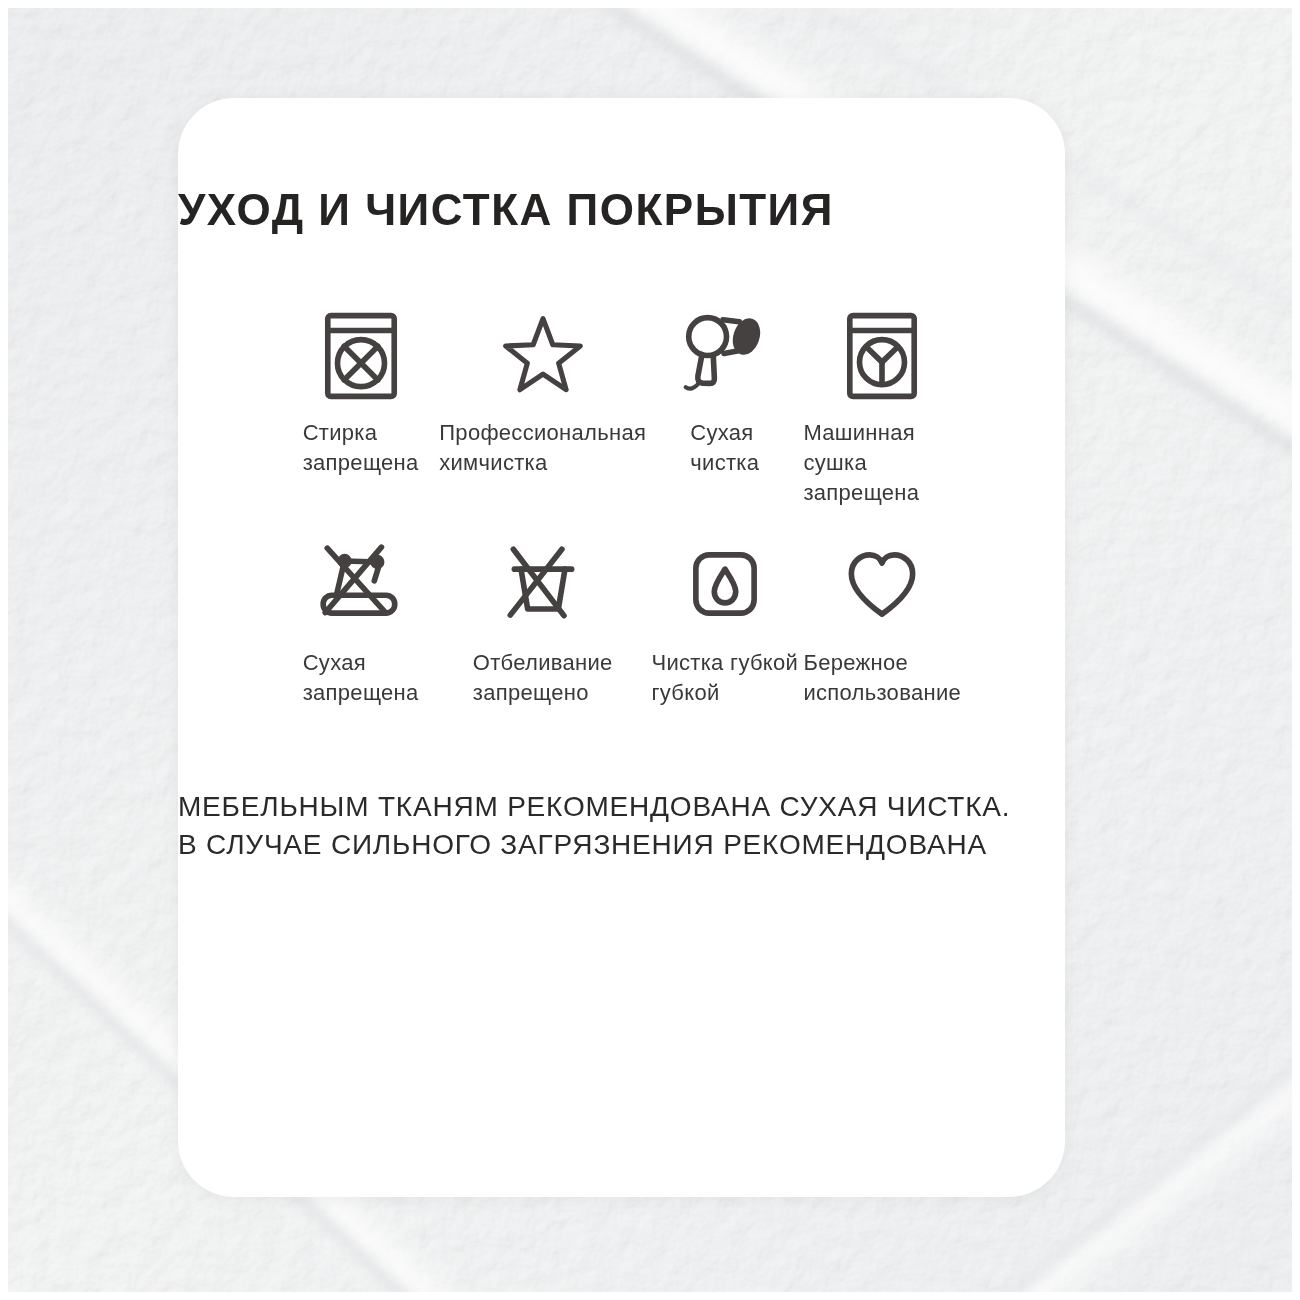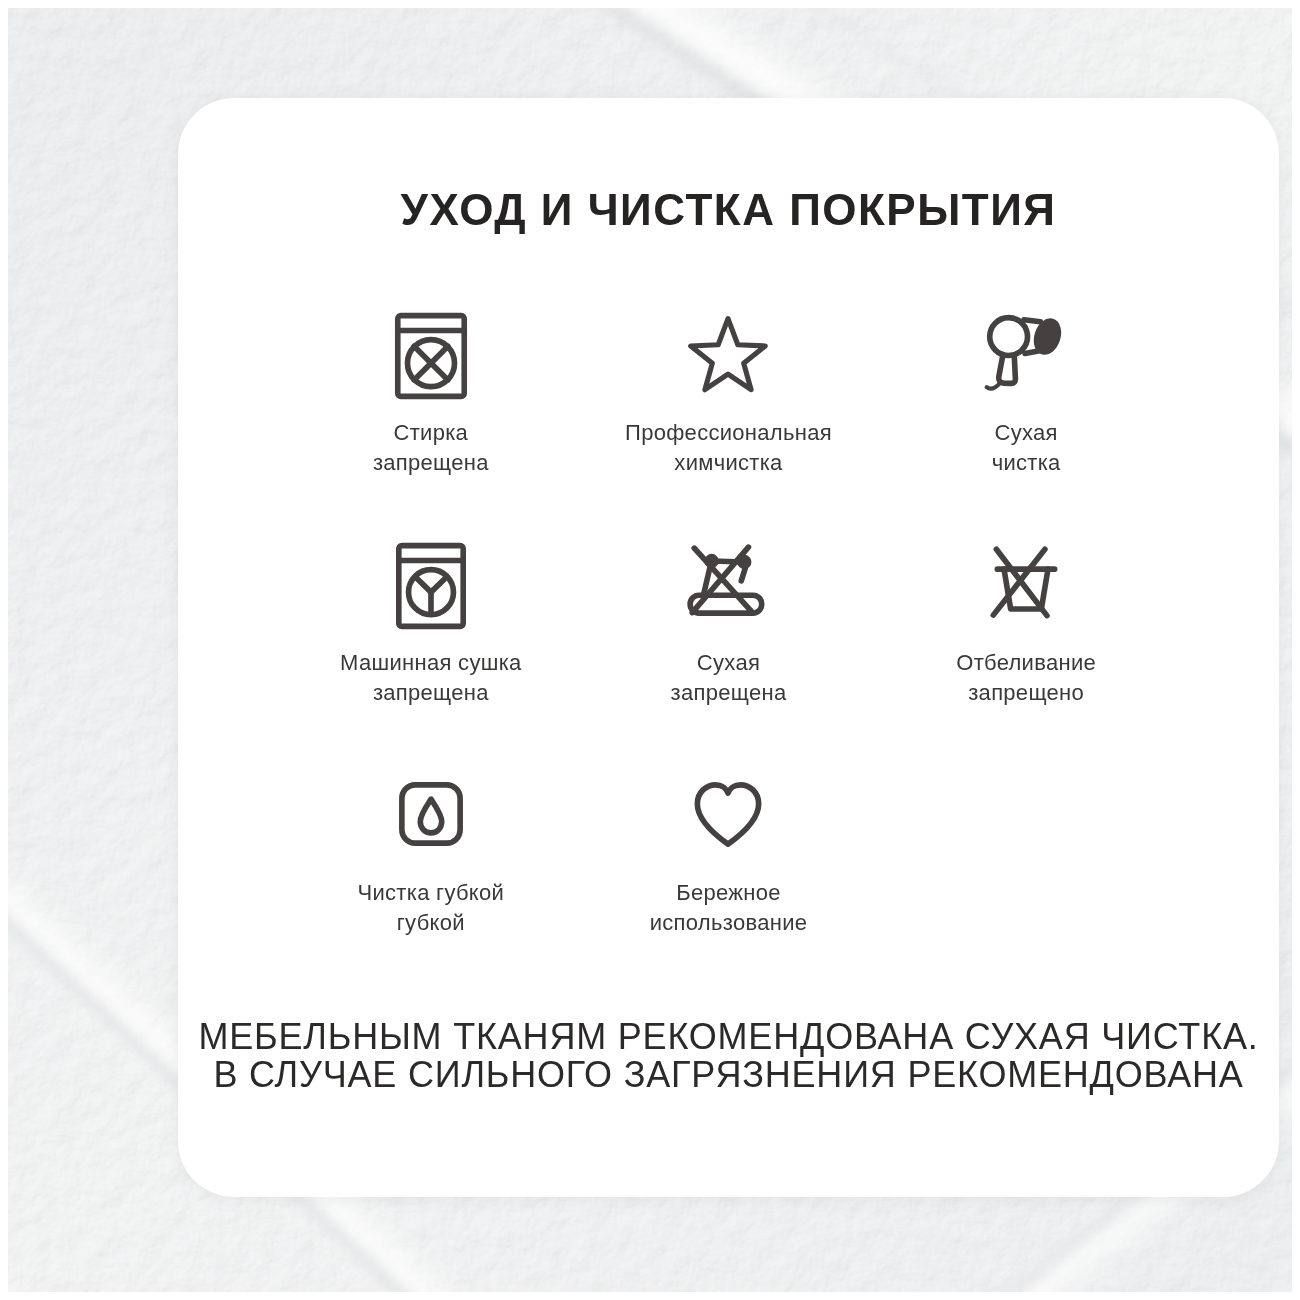--- a/index.html
+++ b/index.html
@@ -9,42 +9,42 @@
   *{margin:0;padding:0;box-sizing:border-box;}
   html,body{background:#ffffff;}
   body{font-family:"Liberation Sans", sans-serif;}
   .stage{
     position:relative;width:1300px;height:1300px;overflow:hidden;
     background:var(--base-bg);
   }
   .bg-texture{position:absolute;left:0;top:0;width:1300px;height:1300px;display:block;}
   .frame{position:absolute;inset:0;border:8px solid #ffffff;pointer-events:none;z-index:5;}
   .card{
-    position:absolute;left:178px;top:98px;width:1101px;height:1099px;
+    position:absolute;left:178px;top:98px;width:887px;height:1099px;
     background:var(--card-bg);border-radius:56px;z-index:2;
     box-shadow:0 2px 16px rgba(120,126,132,0.10);
-    padding-top:86px;text-align:center;
+    padding-top:86px;text-align:left;
   }
   .title{
     font-size:44px;font-weight:700;line-height:1.2;
     letter-spacing:1.5px;color:var(--title-text);
   }
   .grid{
     margin-top:73px;display:grid;
-    grid-template-columns:1fr 1fr 1fr;grid-auto-rows:230px;
+    grid-template-columns:1fr 1fr 1fr 1fr;grid-auto-rows:230px;
     padding:0 104px;
   }
   .cell{display:flex;flex-direction:column;align-items:center;}
   .icon{width:92px;height:92px;color:var(--icon);display:block;margin-bottom:16px;flex:0 0 auto;}
   .label{
     font-size:22px;line-height:30px;letter-spacing:0.3px;
     color:var(--label-text);
   }
   .note{
-    margin-top:18px;font-size:36px;line-height:38px;
+    margin-top:18px;font-size:28px;line-height:38px;
     letter-spacing:0.8px;color:var(--note-text);
   }
 </style>
 </head>
 <body>
 
 <div class="stage">
 
   <svg class="bg-texture" width="1300" height="1300" viewBox="0 0 1300 1300" preserveAspectRatio="none" aria-hidden="true">
     <defs>

